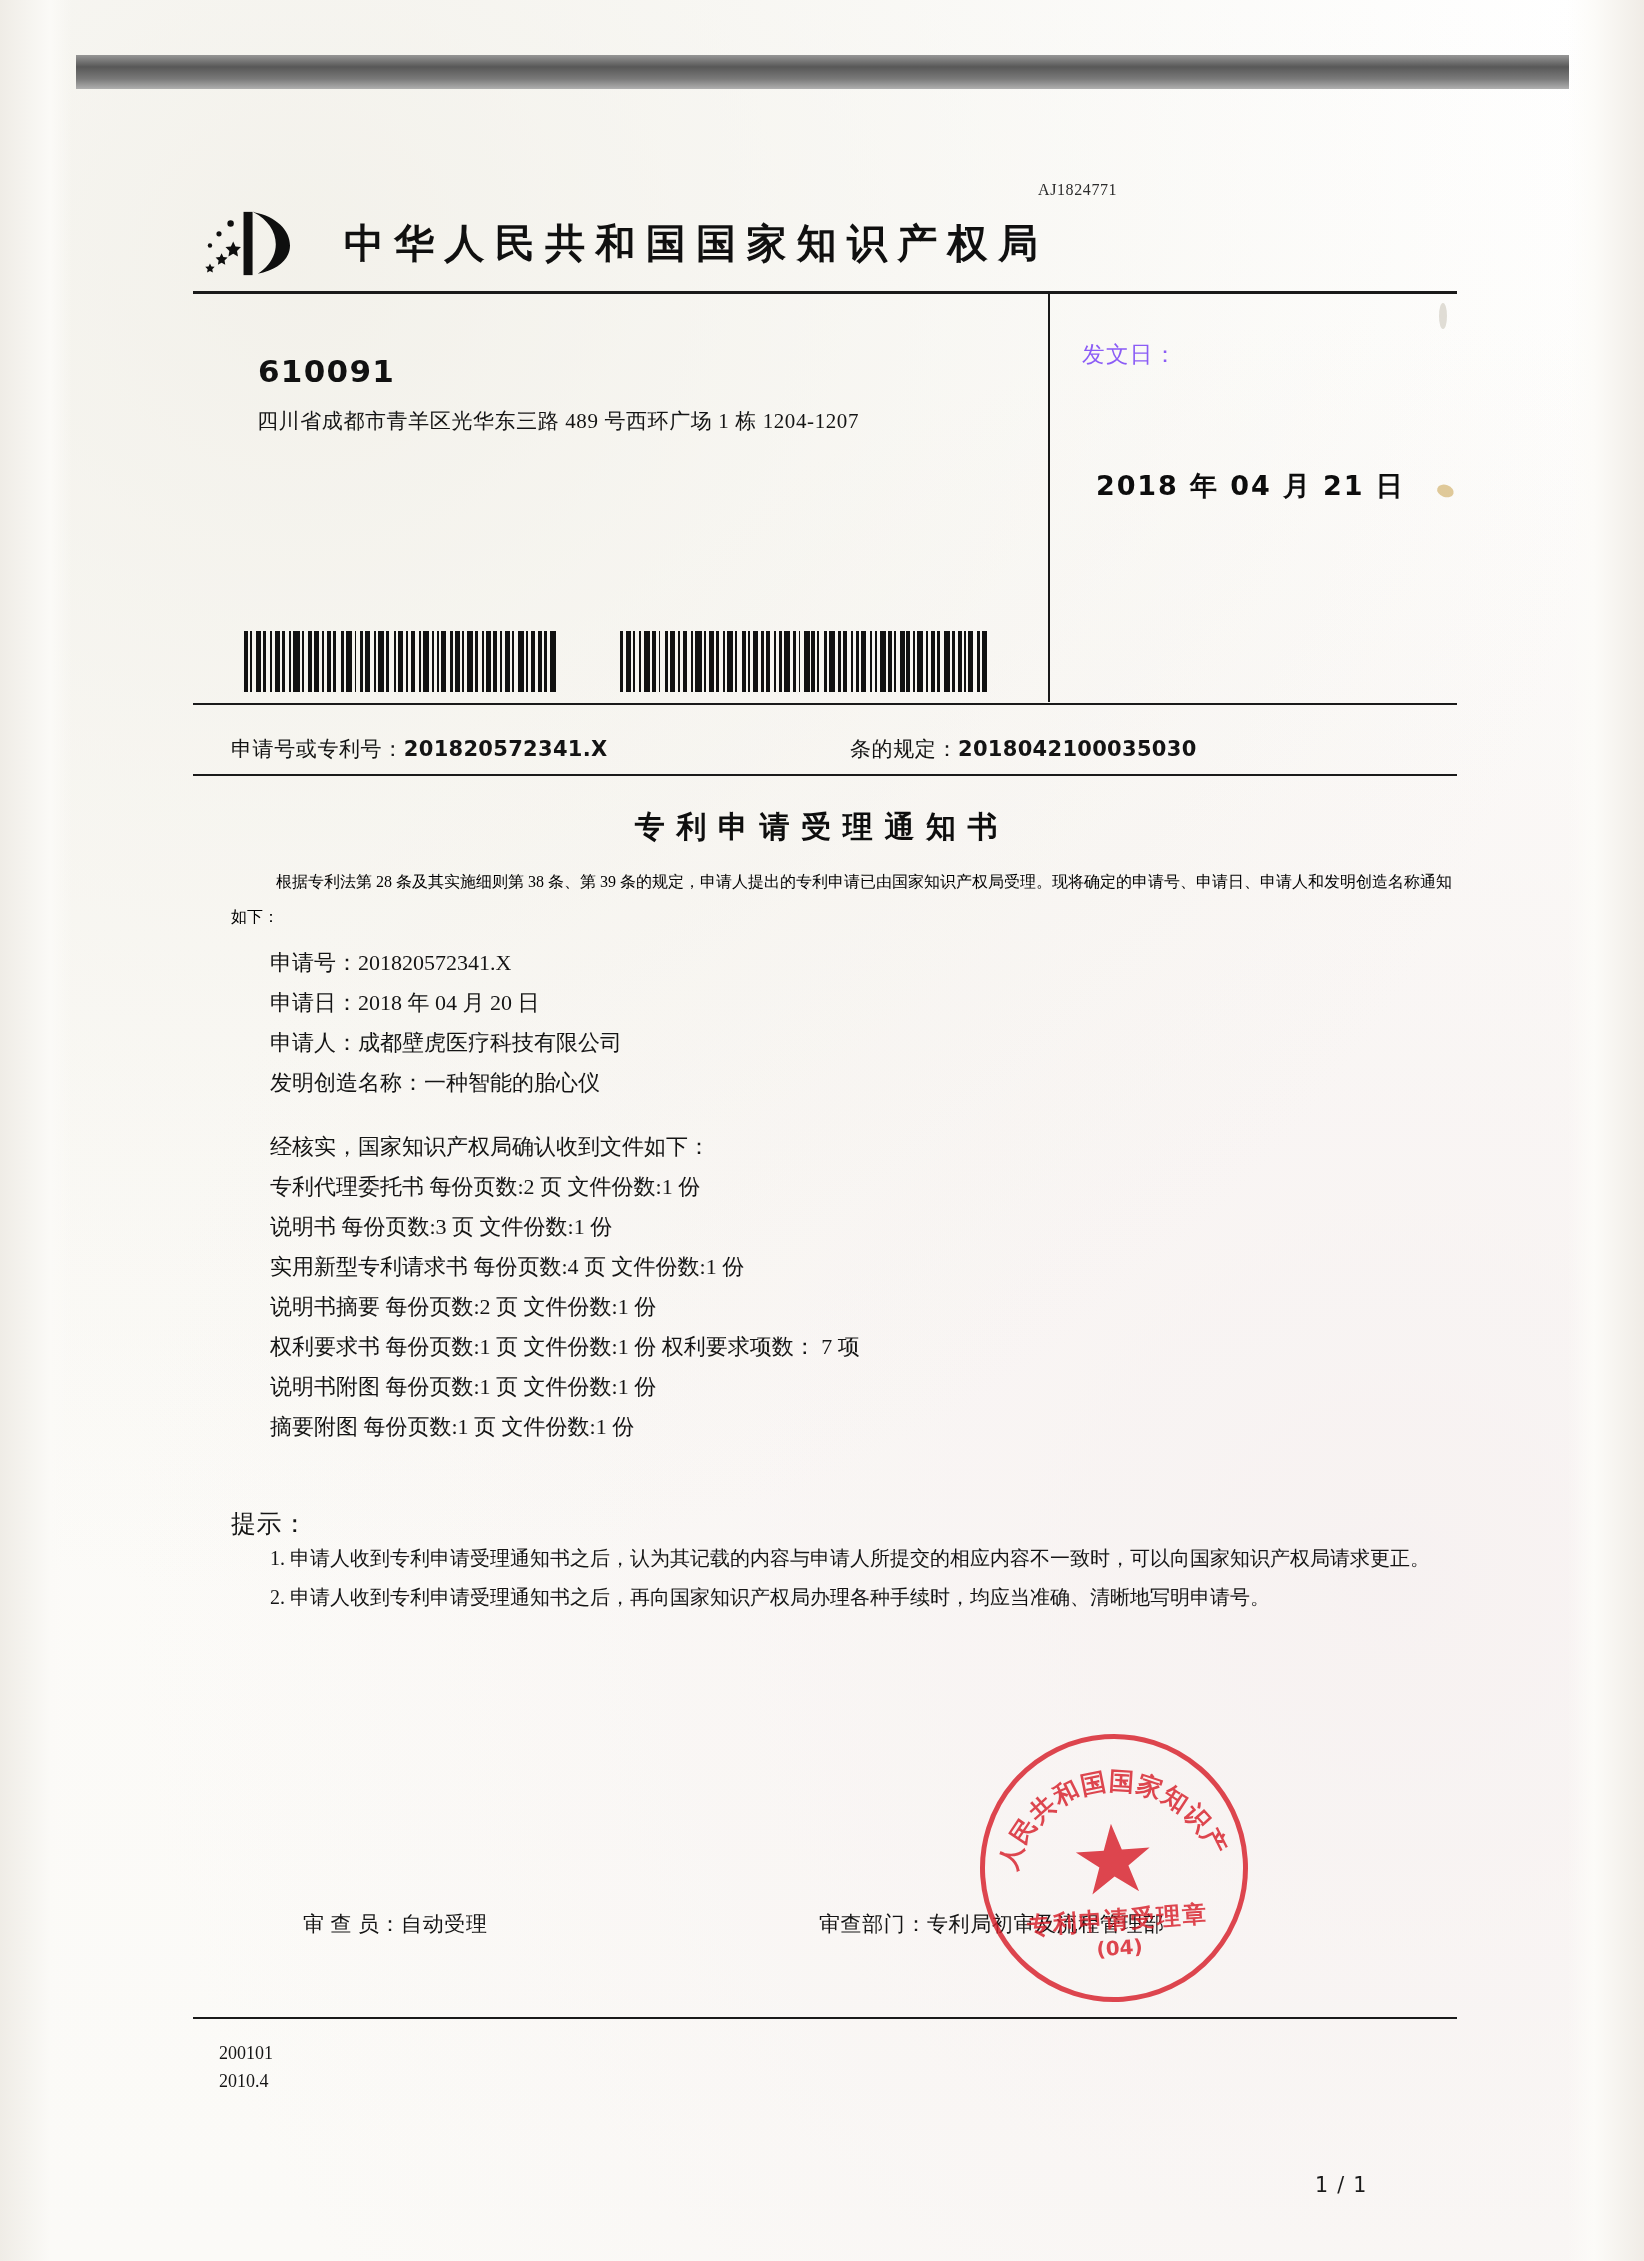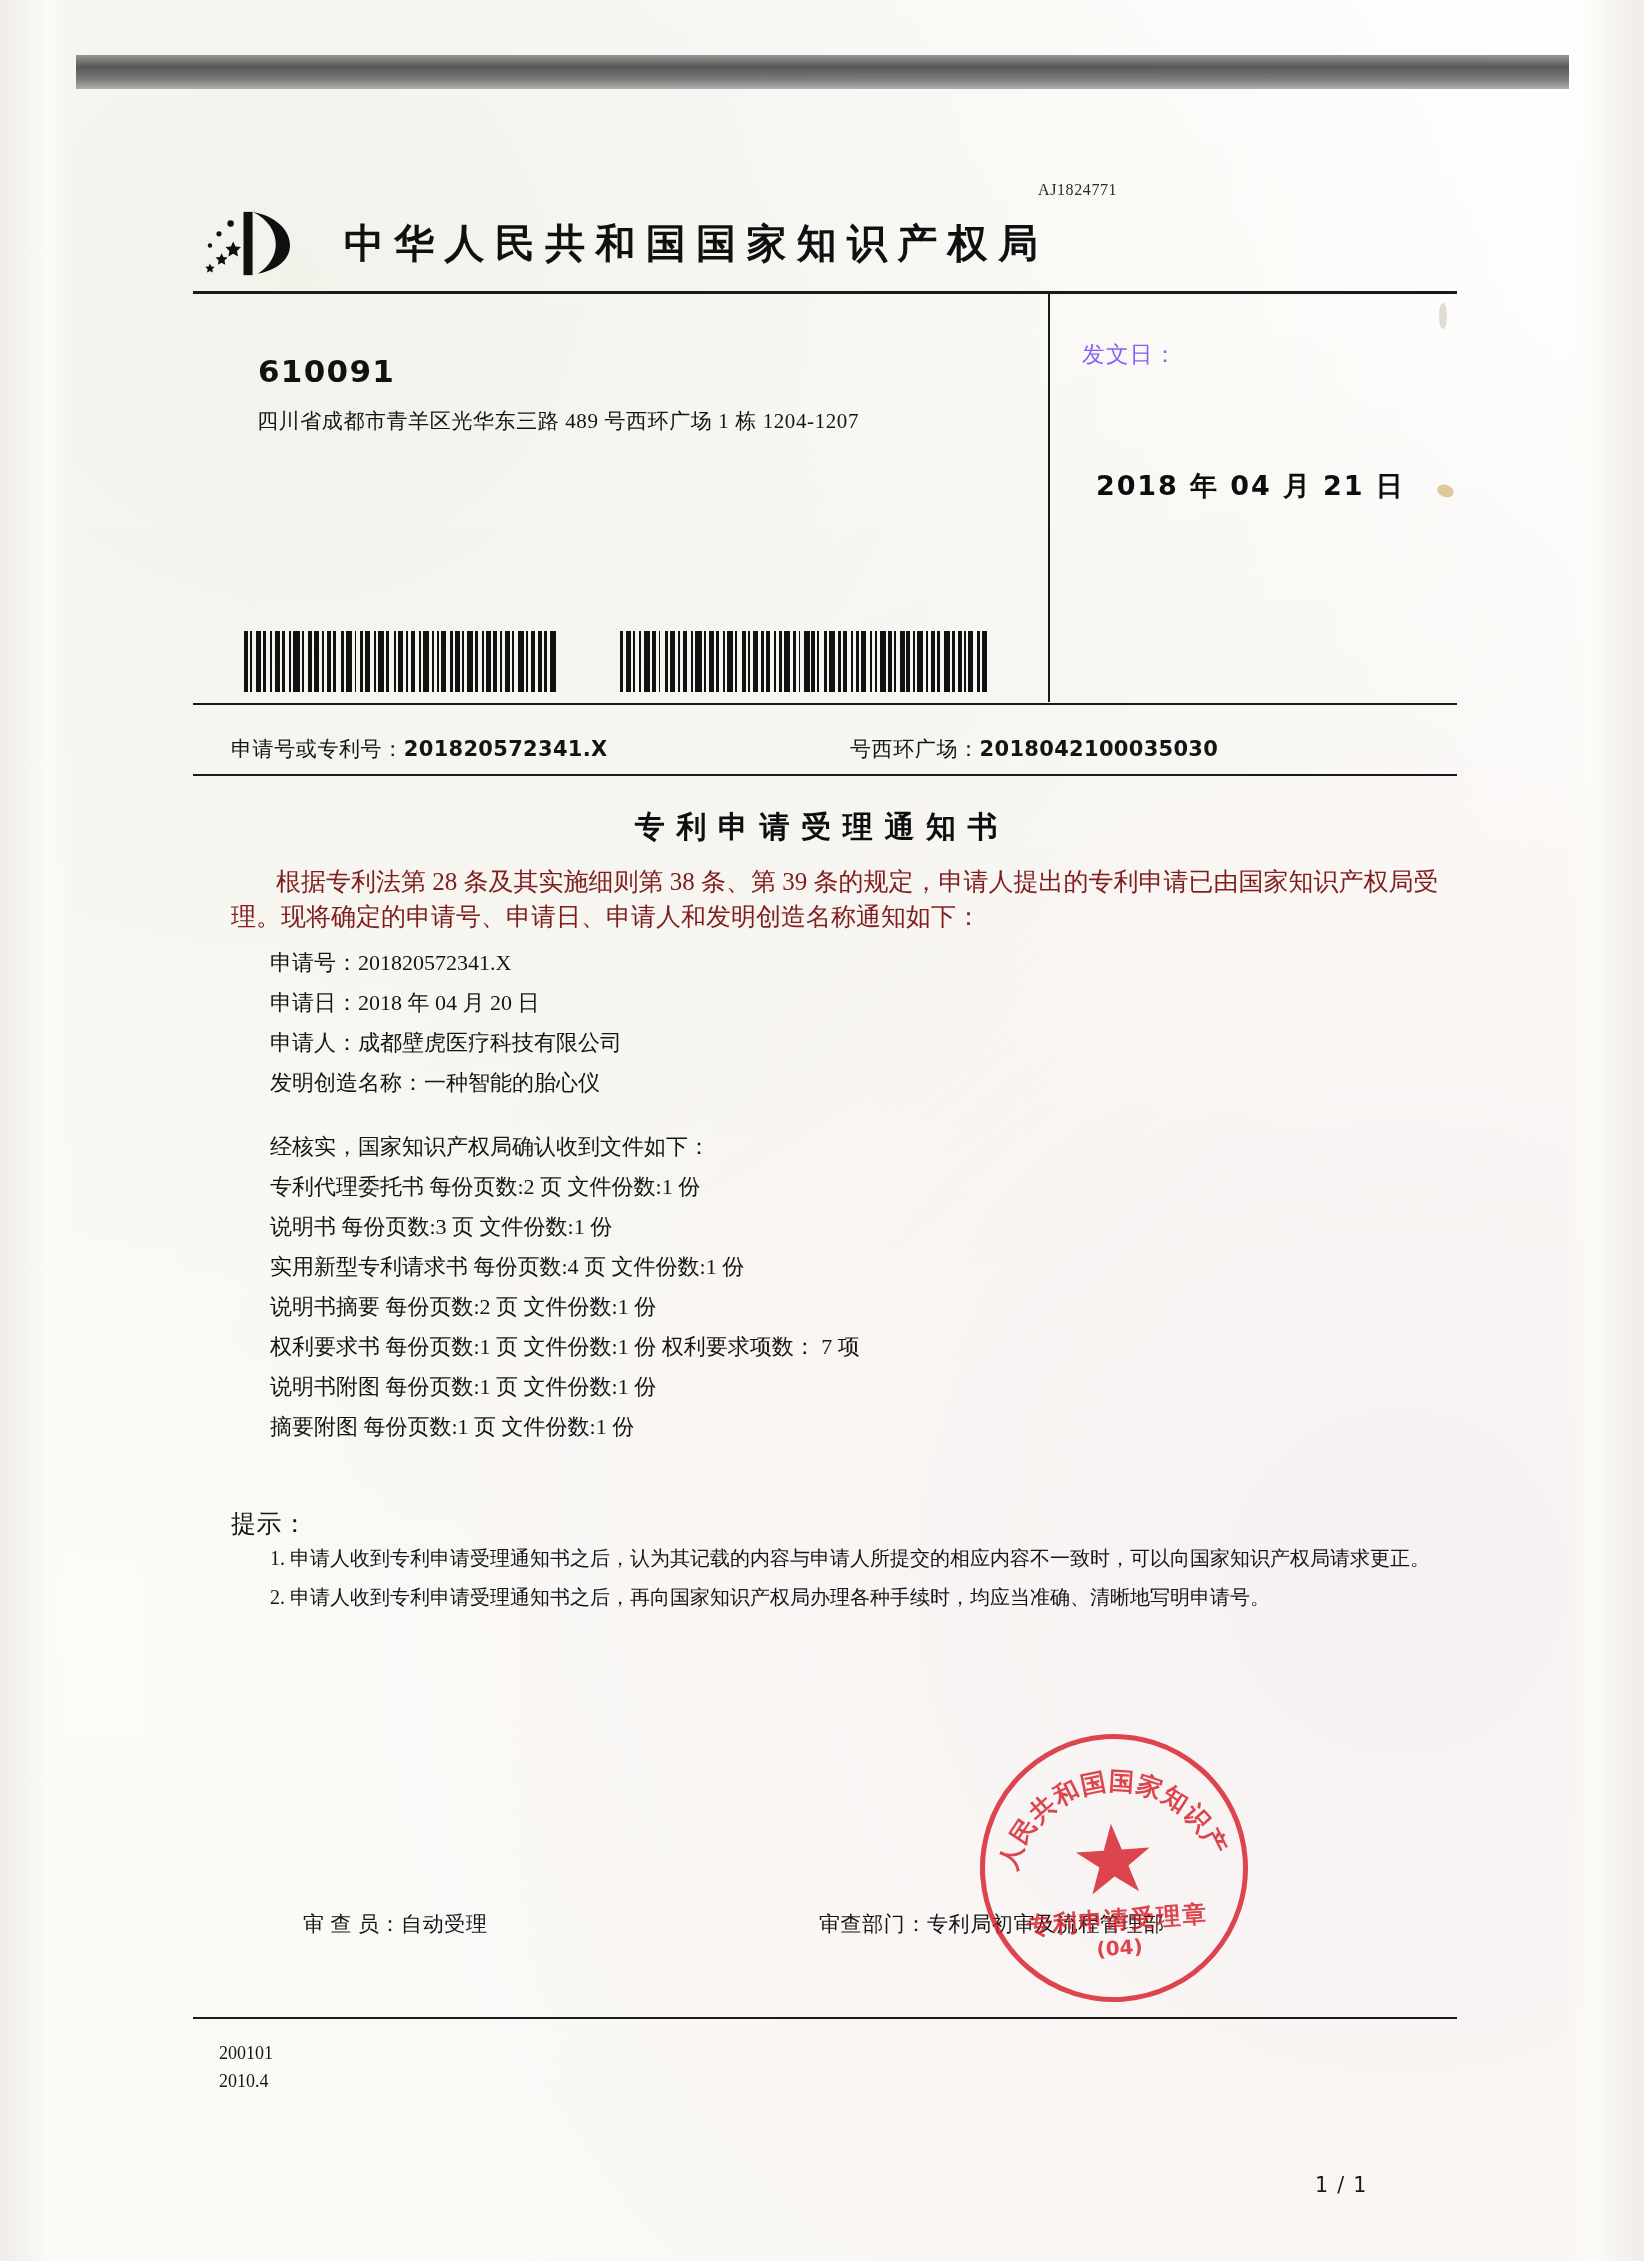--- a/index.html
+++ b/index.html
@@ -194,23 +194,23 @@
     font-size: 30px;
     font-weight: 700;
     letter-spacing: 11.6px;
     color: #0e0e0e;
   }
 
   .body-text {
     position: absolute;
     left: 231px;
     width: 1228px;
-    font-size: 25px;
+    font-size: 16px;
     line-height: 35px;
-    color: #7f1d1d;
+    color: #000000;
   }
   .p-intro { top: 864px; text-indent: 45px; }
   .field-list { position: absolute; left: 270px; top: 943px; font-size: 22px; line-height: 40px; }
   .docs-head { position: absolute; left: 270px; top: 1127px; font-size: 22px; line-height: 40px; }
   .docs-list { position: absolute; left: 270px; top: 1167px; font-size: 22px; line-height: 40px; }
 
   .tips-title {
     position: absolute;
     left: 231px;
     top: 1507px;
@@ -597,21 +597,21 @@
       <span class="g" style="width:3.9px"></span>
     <span style="width:2.6px"></span>
       <span class="g" style="width:2.6px"></span>
       <span style="width:4.5px"></span>
   </div>
 
   <div class="num-left">
     <span>申请号或专利号：</span><span class="num-value">201820572341.X</span>
   </div>
   <div class="num-right">
-    <span>号西环广场：</span><span class="num-value">2018042100035030</span>
+    <span>条的规定：</span><span class="num-value">2018042100035030</span>
   </div>
 
   <div class="doc-title">专利申请受理通知书</div>
 
   <div class="body-text p-intro">根据专利法第 28 条及其实施细则第 38 条、第 39 条的规定，申请人提出的专利申请已由国家知识产权局受理。现将确定的申请号、申请日、申请人和发明创造名称通知如下：</div>
 
   <div class="field-list">
     <div>申请号：201820572341.X</div>
     <div>申请日：2018 年 04 月 20 日</div>
     <div>申请人：成都壁虎医疗科技有限公司</div>

